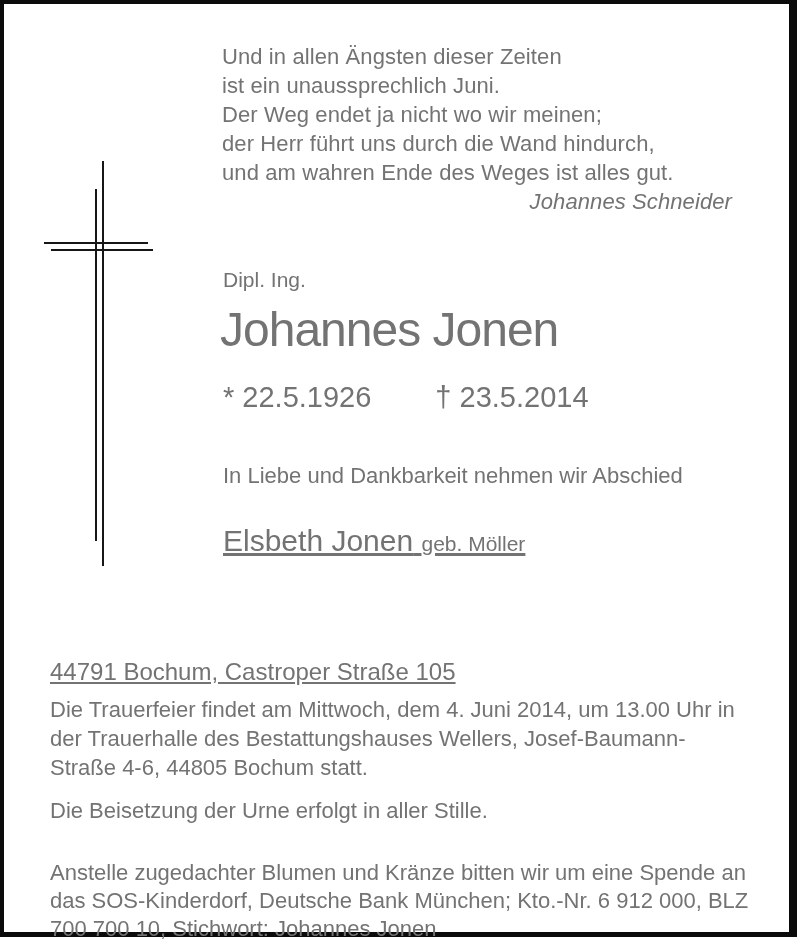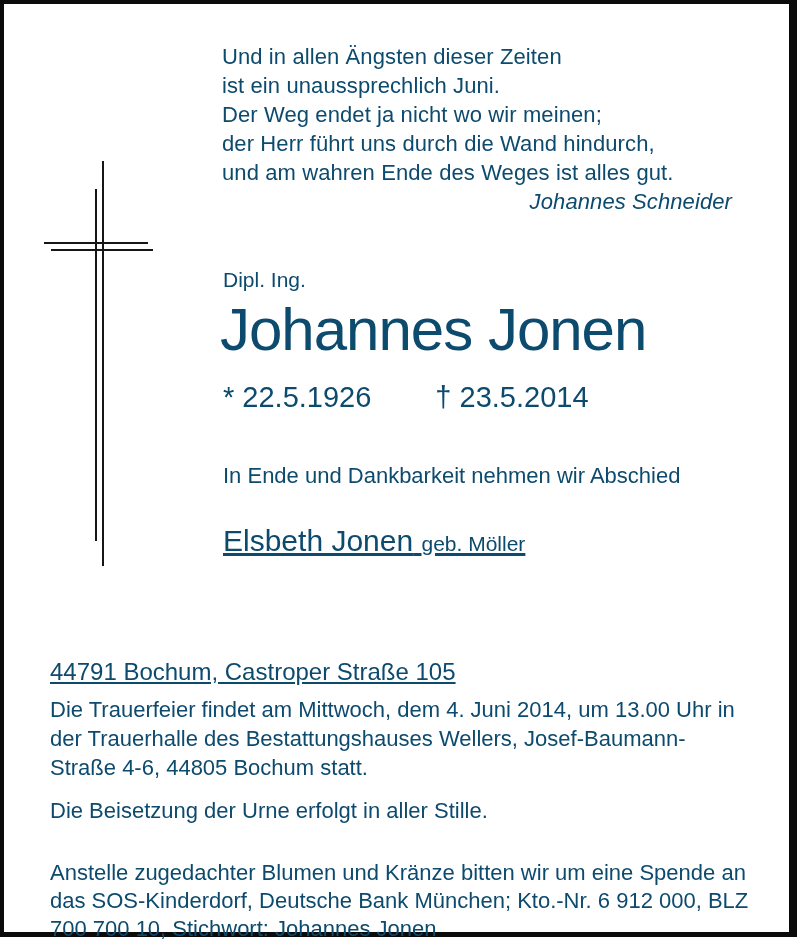--- a/index.html
+++ b/index.html
@@ -5,21 +5,21 @@
   html, body {
     margin: 0;
     padding: 0;
     background: #ffffff;
   }
   .page {
     position: relative;
     width: 800px;
     height: 940px;
     background: #ffffff;
-    color: #0c4a6e;
+    color: #737373;
     font-family: "Liberation Sans", sans-serif;
     overflow: hidden;
   }
   .frame {
     position: absolute;
     left: 0;
     top: 0;
     width: 797px;
     height: 937px;
     box-sizing: border-box;
@@ -58,21 +58,21 @@
     position: absolute;
     left: 223px;
     top: 269px;
     font-size: 21px;
     line-height: 21px;
   }
   .name {
     position: absolute;
     left: 220px;
     top: 299px;
-    font-size: 60px;
+    font-size: 48px;
     line-height: 62px;
     letter-spacing: -1px;
     white-space: nowrap;
   }
   .dates {
     position: absolute;
     left: 223px;
     top: 383px;
     font-size: 29px;
     line-height: 29px;
@@ -145,21 +145,21 @@
   </div>
 
   <div class="title">Dipl. Ing.</div>
 
   <div class="name">Johannes Jonen</div>
 
   <div class="dates">
     <span class="birth">* 22.5.1926</span><span class="death">† 23.5.2014</span>
   </div>
 
-  <div class="farewell">In Ende und Dankbarkeit nehmen wir Abschied</div>
+  <div class="farewell">In Liebe und Dankbarkeit nehmen wir Abschied</div>
 
   <div class="mourners">
     <div><span>Elsbeth Jonen</span> <span class="suffix">geb. Möller</span></div>
   </div>
 
   <div class="address">44791 Bochum, Castroper Straße 105</div>
 
   <p class="para funeral">Die Trauerfeier findet am Mittwoch, dem 4. Juni 2014, um 13.00 Uhr in der Trauerhalle des Bestattungshauses Wellers, Josef-Baumann-Straße 4-6, 44805 Bochum statt.</p>
 
   <p class="para burial">Die Beisetzung der Urne erfolgt in aller Stille.</p>

